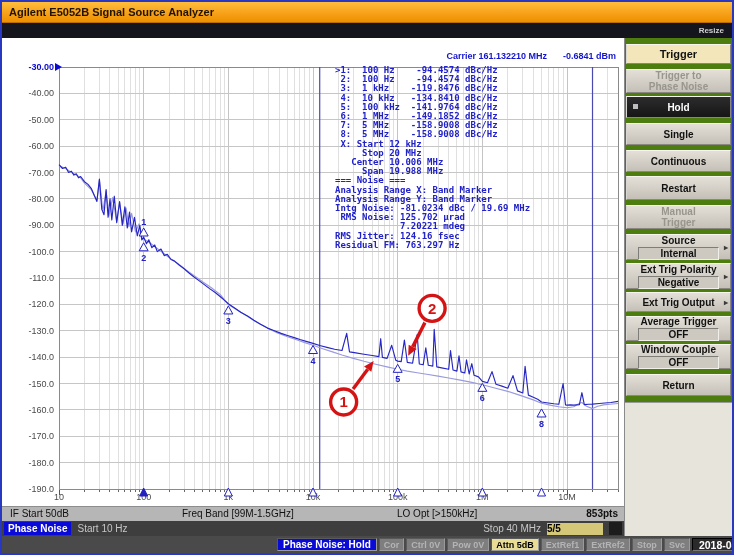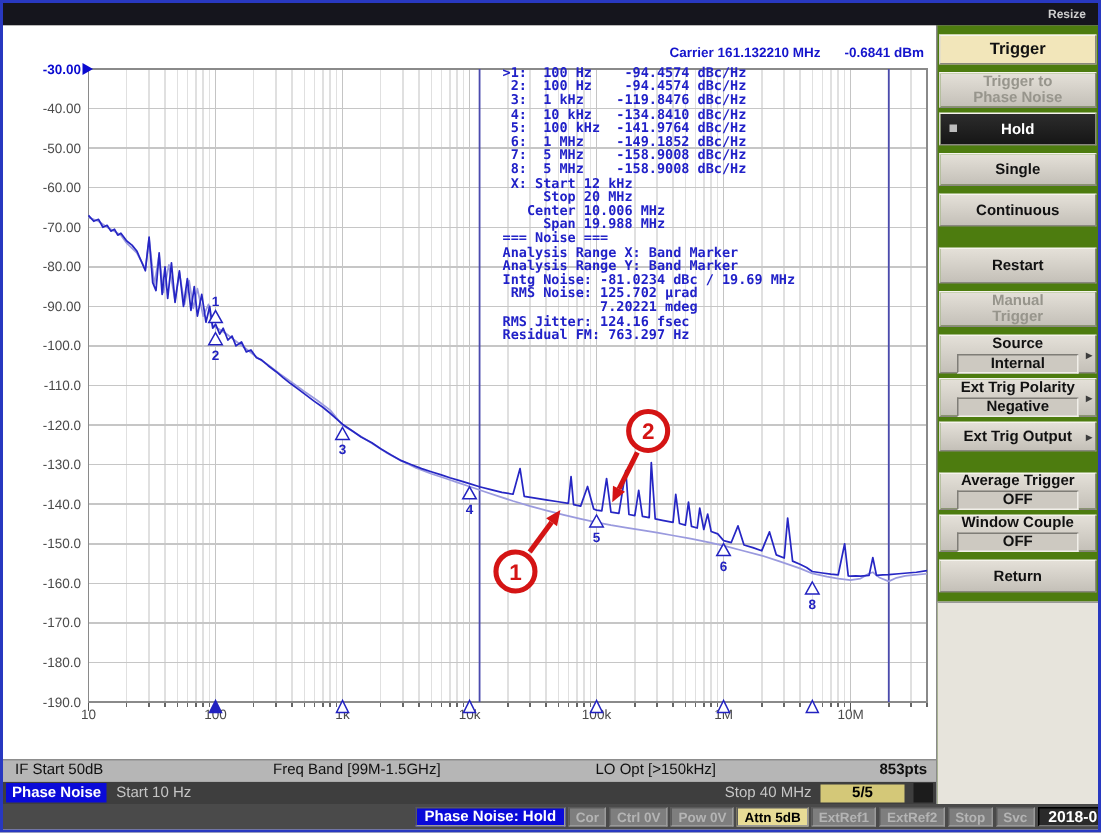--- a/index.html
+++ b/index.html
@@ -29,57 +29,60 @@
   
   .info-bar{height:15px;background:#b6b6b6;position:relative;flex:0 0 auto;
     font-size:10px;color:#101010;border-top:1px solid #8d8d8d;}
   .info-bar span{position:absolute;top:1px;}
   .ib-gain{left:8px;}  .ib-band{left:180px;}  .ib-lo{left:395px;}
   .ib-pts{right:6px;font-weight:bold;}
   .sweep-bar{height:15px;background:#3e3e3e;display:flex;align-items:center;gap:6px;
     padding:0 2px;flex:0 0 auto;font-size:10px;color:#c6c6c6;}
   .sweep-bar .mode{background:#0a0ad8;color:#fff;padding:0 4px;font-weight:bold;height:13px;line-height:13px;}
   .sweep-bar .fill{flex:1;}
-  .sweep-bar .page{background:#d4c878;color:#000;width:56px;text-align:center;font-weight:bold;
+  .sweep-bar .page{background:#d4c878;color:#000;width:56px;text-align:left;font-weight:bold;
     height:12px;line-height:12px;}
   .sweep-bar .notch{width:13px;height:13px;background:#1c1c1c;}
   
   .panel{width:108px;background:#4d7c0f;border-left:1px solid #8a8a8a;display:flex;
     flex-direction:column;flex:0 0 auto;}
   .sk{position:relative;margin:5px 1px 0;background:linear-gradient(#e4e0d8,#c4c0b8);
     border:1px solid #89877f;border-top-color:#f6f4ee;border-left-color:#d9d7d1;
     color:#111;font-size:10px;font-weight:bold;display:flex;flex-direction:column;
     align-items:center;justify-content:center;text-align:center;line-height:11px;cursor:pointer;flex:0 0 auto;}
   .sk.header{height:20px;background:#f2e6ba;font-size:11px;margin-top:6px;cursor:default;}
   .sk.active{background:linear-gradient(#2c2c2c,#161616);color:#fff;}
   .sk.disabled{color:#97958c;cursor:default;}
   .sk .bullet{position:absolute;left:6px;top:50%;margin-top:-3px;width:5px;height:5px;
     background:#bdbdbd;font-size:0;}
   .sk .sk-arrow{position:absolute;right:2px;top:50%;margin-top:-5px;font-size:8px;color:#3c3c3c;}
   .sk .sk-sub{display:block;min-width:78%;background:#cdc9c1;border:1px solid #7f7d77;
     border-bottom-color:#f1efe9;border-right-color:#f1efe9;line-height:11px;margin-top:1px;}
   .h22{height:22px;} .h24{height:24px;} .h26{height:26px;} .h20{height:20px;} .h25{height:25px;}
-  .mt7{margin-top:14px;} .mt3{margin-top:3px;}
+  .mt7{margin-top:4px;} .mt3{margin-top:3px;}
   .panel-fill{flex:1 1 auto;background:#e7e4dc;margin-top:6px;border-top:1px solid #999;}
   
   .statusbar{height:17px;background:#4a4a4a;display:flex;align-items:stretch;gap:2px;
     padding:2px 4px;flex:0 0 auto;}
   .sb-spacer{flex:0 0 269px;}
   .chip{background:#7e7e7e;border:1px solid #5a5a5a;border-right-color:#9a9a9a;
     border-bottom-color:#9a9a9a;color:#b4b4b4;font-size:9px;font-weight:bold;
     display:flex;align-items:center;justify-content:center;padding:0 4px;white-space:nowrap;}
   .chip.blue{background:#0a0ad8;color:#fff;font-size:10px;padding:0 5px;}
   .chip.on{background:#e8dc96;color:#000;}
   .chip.date{background:#2a2a2a;color:#fff;font-size:10.5px;border-color:#000;
     border-right-color:#777;border-bottom-color:#777;margin-left:auto;padding:0 6px;}
 </style>
 </head>
 <body>
 
 <div class="window">
+  <div class="titlebar">
+    <span>Agilent E5052B Signal Source Analyzer</span>
+  </div>
   <div class="menubar">
     <span class="resize">Resize</span>
   </div>
 
   <div class="content">
     <div class="left">
       <div class="chart-region">
         <div class="carrier">
           <span>Carrier 161.132210 MHz</span><span class="pw">-0.6841 dBm</span>
         </div>

